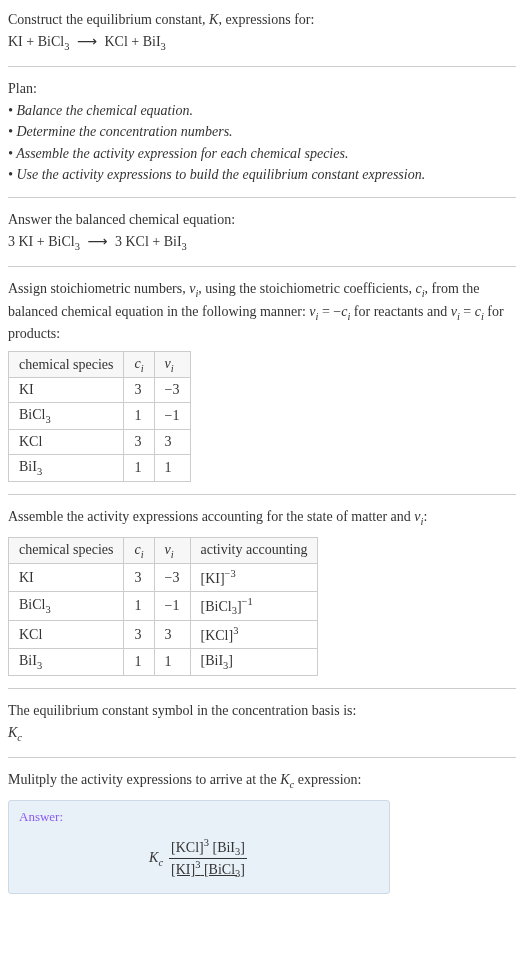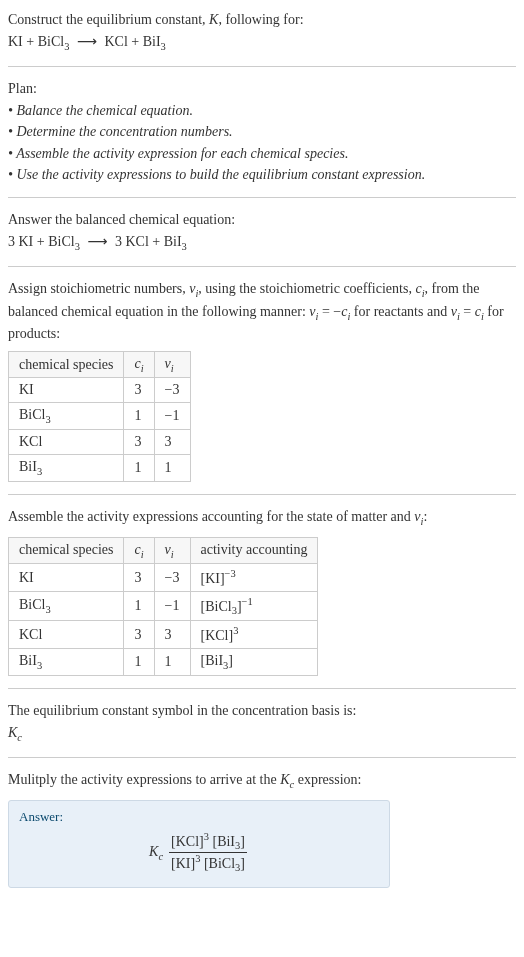--- a/index.html
+++ b/index.html
@@ -54,55 +54,56 @@
     .answer-box {
       background: #e8f0f8;
       border: 1px solid #cdd9e5;
       border-radius: 3px;
       padding: 8px 10px;
       margin-top: 8px;
       width: 360px;
     }
     .answer-label {
       font-size: 13px;
-      color: #0c4a6e;
-      margin-bottom: 6px;
+      color: #8b5cf6;
+      margin-bottom: 12px;
     }
     .fraction {
       display: inline-block;
       vertical-align: middle;
       text-align: center;
       margin: 0 2px;
     }
     .fraction .num {
       display: block;
       border-bottom: 1px solid #333;
       padding: 0 2px;
       text-align: right;
     }
     .fraction .den {
       display: block;
       padding: 0 2px;
+      text-decoration: underline;
     }
     .eq-center {
       text-align: center;
       margin: 6px 0;
     }
     .center-row {
       display:flex;
       align-items:center;
       justify-content:center;
       gap:4px;
     }
   </style>
 </head>
 <body>
 
 <div class="line">
-  <span>Construct the equilibrium constant, </span><span class="italic">K</span><span>, following for:</span>
+  <span>Construct the equilibrium constant, </span><span class="italic">K</span><span>, expressions for:</span>
 </div>
 <div class="line">
   <span>KI + BiCl</span><span class="sub">3</span>
   <span class="arrow">⟶</span>
   <span>KCl + BiI</span><span class="sub">3</span>
 </div>
 
 <hr>
 
 <div class="line">Plan:</div>

